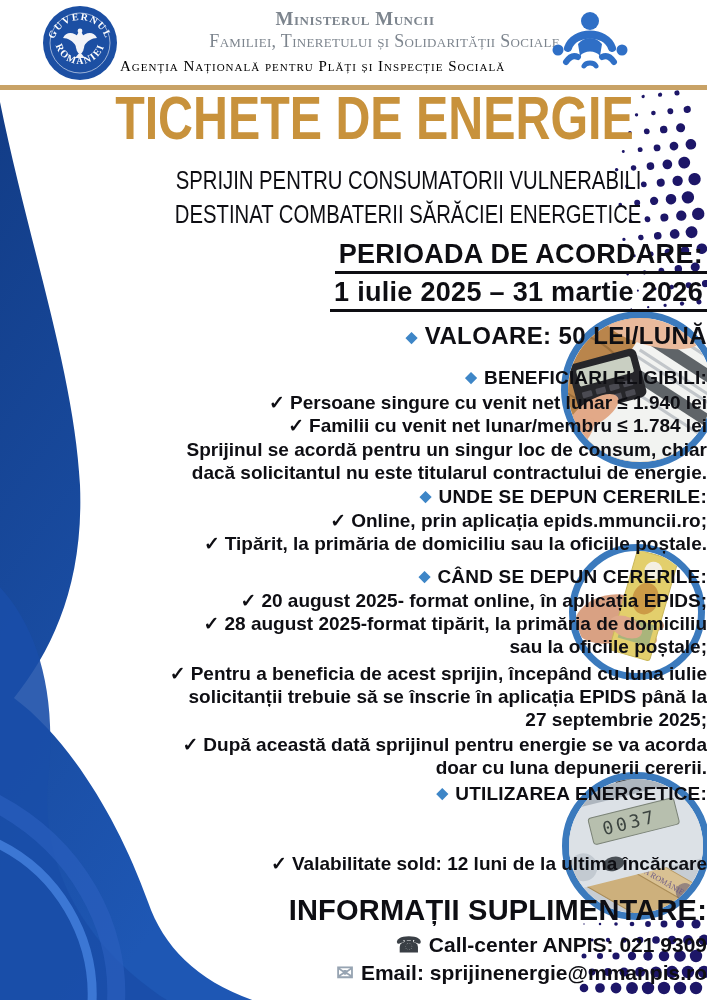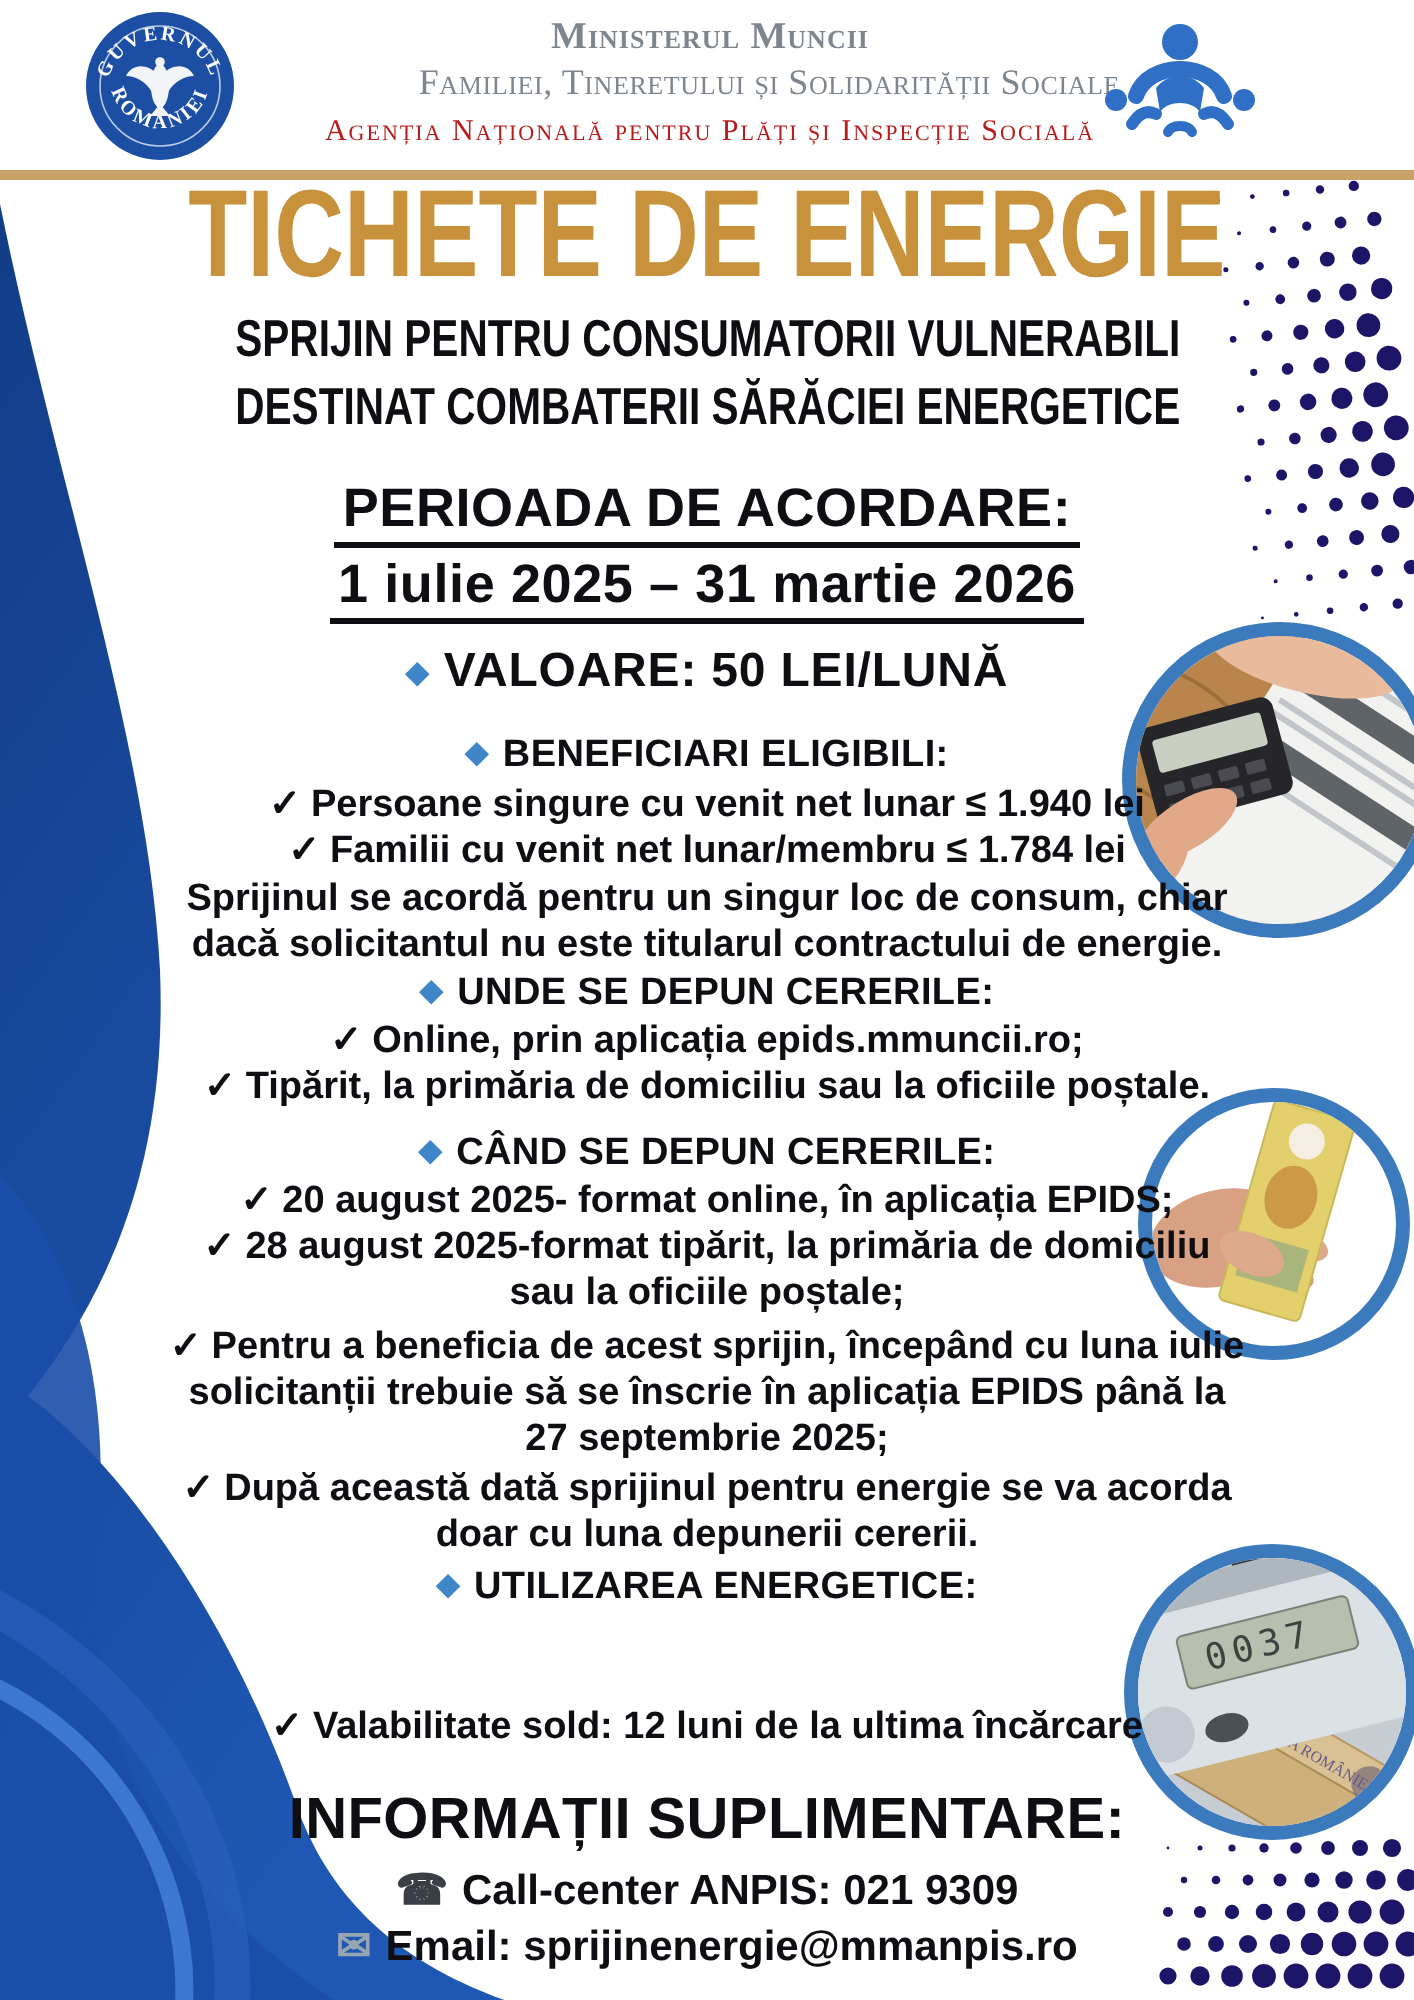--- a/index.html
+++ b/index.html
@@ -5,39 +5,39 @@
   html,body{margin:0;padding:0;background:#e8e8e8;}
   #page{position:relative;width:707px;height:1000px;background:#ffffff;overflow:hidden;
         font-family:"Liberation Sans",sans-serif;margin:0 auto;}
   
   #header{position:absolute;left:0;top:0;width:707px;height:85px;background:#fff;z-index:4;}
   .gov-seal{position:absolute;left:42px;top:5px;width:76px;height:76px;}
   .ministry{position:absolute;left:150px;top:8px;width:410px;text-align:center;
             font-family:"Liberation Serif",serif;font-variant:small-caps;color:#7d858e;}
   .ministry .l1{font-size:19px;letter-spacing:.5px;line-height:22px;font-weight:bold;}
   .ministry .l2{font-size:18px;letter-spacing:.3px;line-height:22px;text-align:right;}
-  .agency{position:absolute;left:120px;top:58px;width:470px;text-align:center;
+  .agency{position:absolute;left:120px;top:58px;width:470px;text-align:left;
           font-family:"Liberation Serif",serif;font-variant:small-caps;
-          font-size:15px;color:#b91c1c;letter-spacing:1px;}
+          font-size:15px;color:#000000;letter-spacing:1px;}
   .anpis-logo{position:absolute;left:548px;top:10px;width:84px;height:66px;}
   #gold-bar{position:absolute;left:0;top:85px;width:707px;height:5px;background:#c8a266;z-index:4;}
   
   #wave{position:absolute;left:0;top:0;width:260px;height:1000px;z-index:1;}
   .dots{position:absolute;z-index:1;}
   
   .photo{position:absolute;border-radius:50%;border:7px solid #3b7abd;overflow:hidden;
          background:#fff;z-index:2;}
   #photo1{left:561px;top:311px;width:144px;height:144px;}
   #photo2{left:569px;top:544px;width:122px;height:122px;}
   #photo3{left:562px;top:772px;width:134px;height:134px;}
   
-  .row{position:absolute;left:0;width:707px;text-align:center;color:#0e0e13;z-index:3;}
+  .row{position:absolute;left:0;width:707px;text-align:right;color:#0e0e13;z-index:3;}
   .cond{display:inline-block;transform:scaleX(.78);transform-origin:center;white-space:nowrap;}
   #title{top:86px;font-size:62px;line-height:64px;font-weight:700;color:#c8923c;}
-  #subtitle{top:152px;font-weight:700;font-size:26px;line-height:34px;}
+  #subtitle{top:163px;font-weight:400;font-size:26px;line-height:34px;}
   .u-line{display:inline-block;border-bottom:3px solid #0e0e13;padding:0 4px 1px 4px;}
   #period-head{top:239px;font-size:27px;font-weight:700;letter-spacing:.3px;}
   #period-range{top:277px;font-size:27px;font-weight:700;letter-spacing:.3px;}
   #value{top:322px;font-size:24px;font-weight:700;letter-spacing:.4px;}
   .sec-head{font-size:19px;font-weight:700;letter-spacing:.2px;}
   .item,.note{font-size:19px;font-weight:700;line-height:23px;}
   .note span,.item .wrap{white-space:pre-line;}
   .diamond{color:#3e86c7;font-size:15px;margin-right:7px;position:relative;top:-2px;}
   .chk{margin-right:5px;font-weight:700;}
   #info-head{top:892px;font-size:29px;line-height:36px;font-weight:700;letter-spacing:.2px;}

